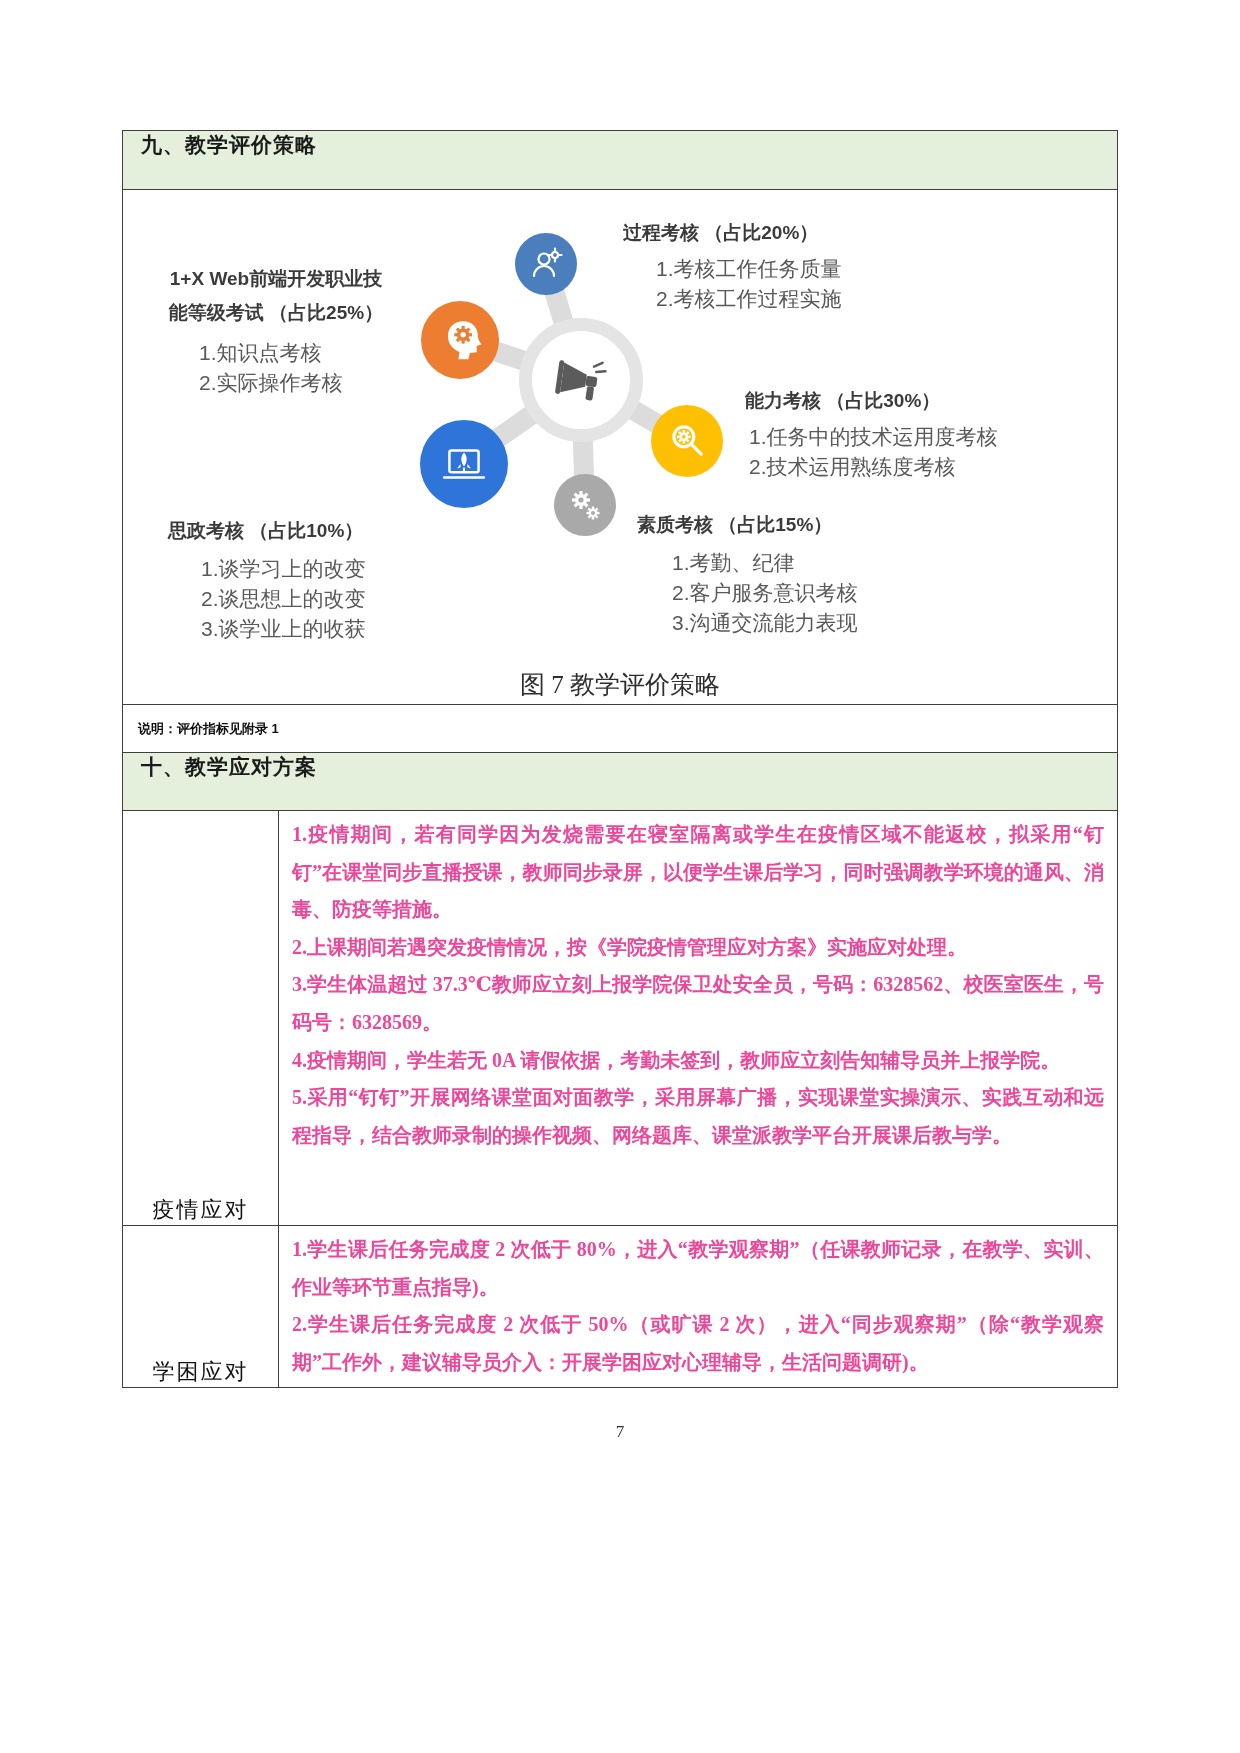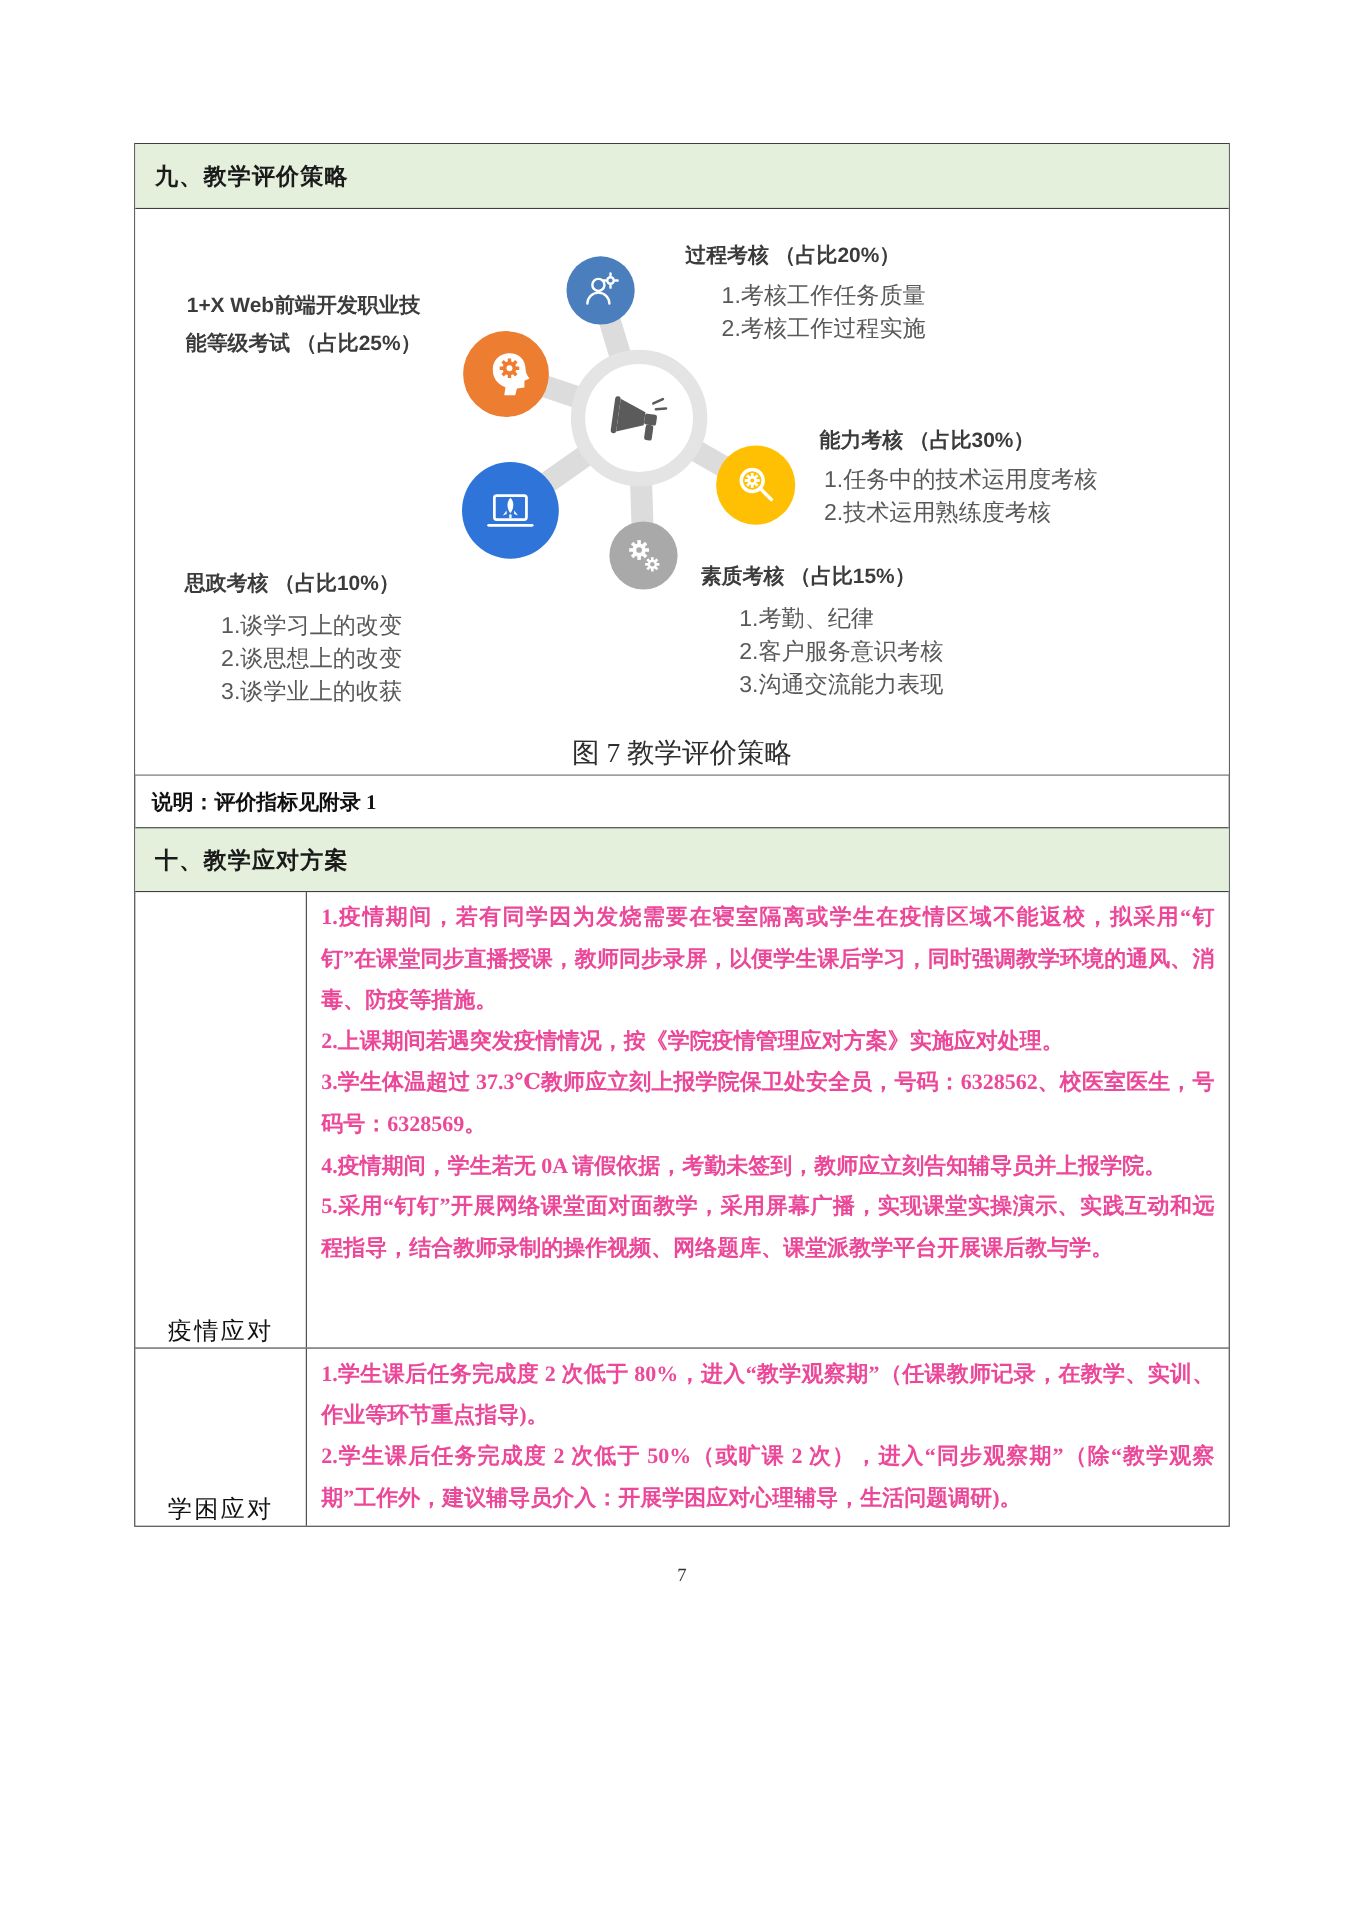--- a/index.html
+++ b/index.html
@@ -6,21 +6,21 @@
   html,body { background:#fff; }
   body { font-family:"Liberation Serif","DejaVu Serif",serif; }
   .page { position:relative; width:1240px; height:1753px; background:#fff; overflow:hidden; }
 
   .doc { position:absolute; left:122px; top:130px; width:996px; border:1px solid #3f3f3f; background:#fff; }
 
   .row { border-top:1px solid #3f3f3f; }
   .row:first-child { border-top:none; }
 
   .sec-header {
-    height:58px; background:#e4efdc; display:flex; align-items:center;
+    height:58px; background:#e4efdc; display:flex; align-items:flex-start;
     padding-left:18px; font-family:"Liberation Sans","DejaVu Sans",sans-serif;
     font-weight:bold; font-size:21px; color:#1b1b1b; letter-spacing:1px;
   }
 
   
   .diagram-row { position:relative; height:515px; background:#fff; overflow:hidden; }
   .connector { position:absolute; left:458px; top:190px; height:20px; margin-top:-10px;
     background:#dcdcdc; border-radius:10px; transform-origin:0 50%; z-index:1; }
   .center-ring { position:absolute; left:396px; top:128px; width:124px; height:124px;
     border-radius:50%; background:#fff; border:13px solid #e4e4e4; z-index:3;
@@ -46,22 +46,22 @@
   .b-ideology{ left:45px;  top:276px;margin-top:48px; }
   .b-ideology .ditems { padding-left:33px; margin-top:6px; }
   .b-quality { left:514px; top:318px; }
   .b-quality .ditems { padding-left:35px; margin-top:6px; }
 
   .fig-caption { position:absolute; left:0; top:478px; width:100%; text-align:center;
     font-size:25px; color:#2e2e2e; }
 
   
   .note-row { height:48px; display:flex; align-items:center; padding-left:15px;
-    font-family:Liberation Serif, serif; font-weight:bold;
-    font-size:19px; color:#111; }
+    font-family:Liberation Sans, sans-serif; font-weight:bold;
+    font-size:13px; color:#111; }
 
   .resp-row { display:flex; align-items:stretch; }
   .resp-label { width:156px; flex:0 0 156px; border-right:1px solid #3f3f3f;
     display:flex; align-items:flex-end; justify-content:center;
     font-size:22px; color:#111; letter-spacing:2px; }
   .resp-content { flex:1; padding:5px 13px 6px 13px; }
   .resp-content .para { font-size:20px; line-height:37.6px; color:#ec4899;
     text-align:justify;font-weight:bold; }
   .r1 { min-height:415px; }
   .r2 { min-height:160px; }
@@ -183,20 +183,24 @@
             </g>
           </g>
           <circle cx="14" cy="13" r="2.6" fill="#a9a9a9"></circle>
           <circle cx="26" cy="26" r="2" fill="#a9a9a9"></circle>
         </svg>
       </div>
 
       <div class="dblock b-exam">
         <div class="dtitle">1+X Web前端开发职业技</div>
         <div class="dtitle">能等级考试 （占比25%）</div>
+        <div class="ditems">
+          <div class="ditem">1.知识点考核</div>
+          <div class="ditem">2.实际操作考核</div>
+        </div>
       </div>
 
       <div class="dblock b-process">
         <div class="dtitle">过程考核 （占比20%）</div>
         <div class="ditems">
           <div class="ditem">1.考核工作任务质量</div>
           <div class="ditem">2.考核工作过程实施</div>
         </div>
       </div>
 

